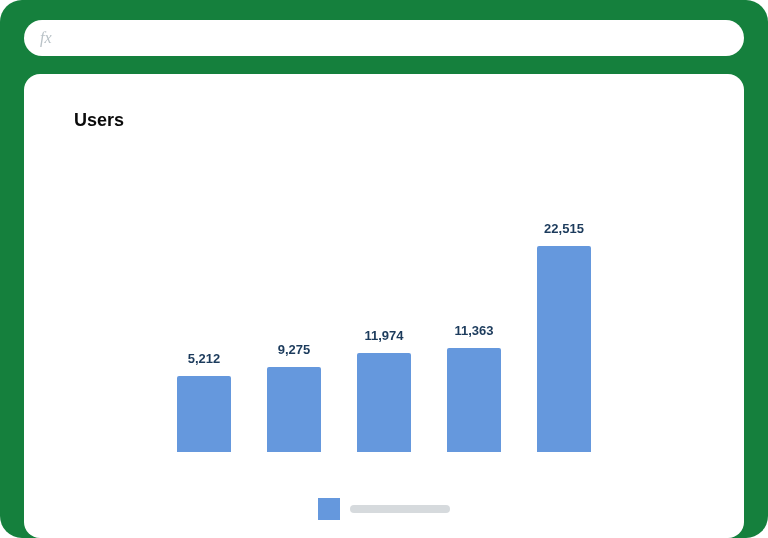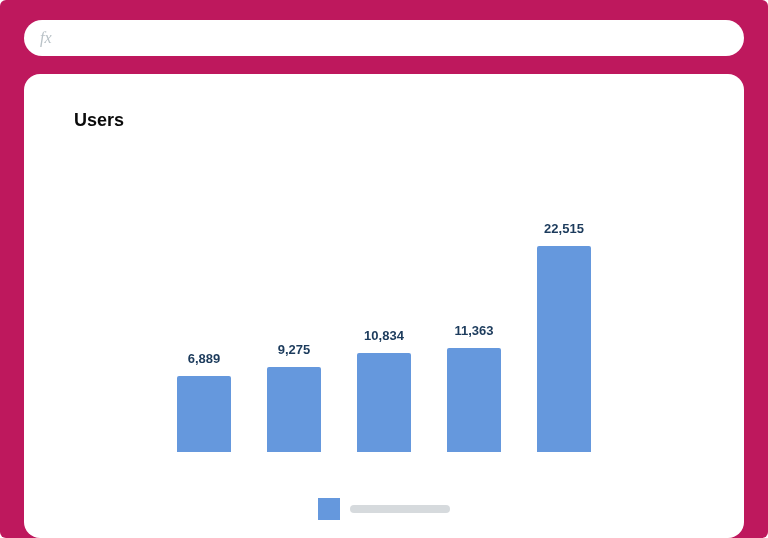--- a/index.html
+++ b/index.html
@@ -1,21 +1,21 @@
 <!DOCTYPE html>
 <html><head>
 <meta charset="utf-8">
 <style>
   * { box-sizing: border-box; margin: 0; padding: 0; }
   html, body { width: 768px; height: 538px; font-family: -apple-system, BlinkMacSystemFont, "Segoe UI", Arial, sans-serif; }
   .app-frame {
     width: 768px;
     height: 538px;
-    background: #be185d;
-    border-radius: 6px;
+    background: #15803d;
+    border-radius: 22px;
     padding: 20px 24px 0 24px;
     display: flex;
     flex-direction: column;
     overflow: hidden;
   }
   .formula-bar {
     background: #ffffff;
     border-radius: 999px;
     height: 36px;
     display: flex;
@@ -110,29 +110,29 @@
   <div class="formula-bar">
     <span class="fx-icon">fx</span>
     <input class="formula-input" type="text" value="" style="">
   </div>
 
   <div class="card">
     <div class="card-title">Users</div>
 
     <div class="chart-area" id="chart-area">
         <div class="bar-wrap">
-          <div class="bar-label">6,889</div>
+          <div class="bar-label">5,212</div>
           <div class="bar" style="height: 76px; background: rgb(101, 152, 221);"></div>
         </div>
         <div class="bar-wrap">
           <div class="bar-label">9,275</div>
           <div class="bar" style="height: 85px; background: rgb(101, 152, 221);"></div>
         </div>
         <div class="bar-wrap">
-          <div class="bar-label">10,834</div>
+          <div class="bar-label">11,974</div>
           <div class="bar" style="height: 99px; background: rgb(101, 152, 221);"></div>
         </div>
         <div class="bar-wrap">
           <div class="bar-label">11,363</div>
           <div class="bar" style="height: 104px; background: rgb(101, 152, 221);"></div>
         </div>
         <div class="bar-wrap">
           <div class="bar-label">22,515</div>
           <div class="bar" style="height: 206px; background: rgb(101, 152, 221);"></div>
         </div>

